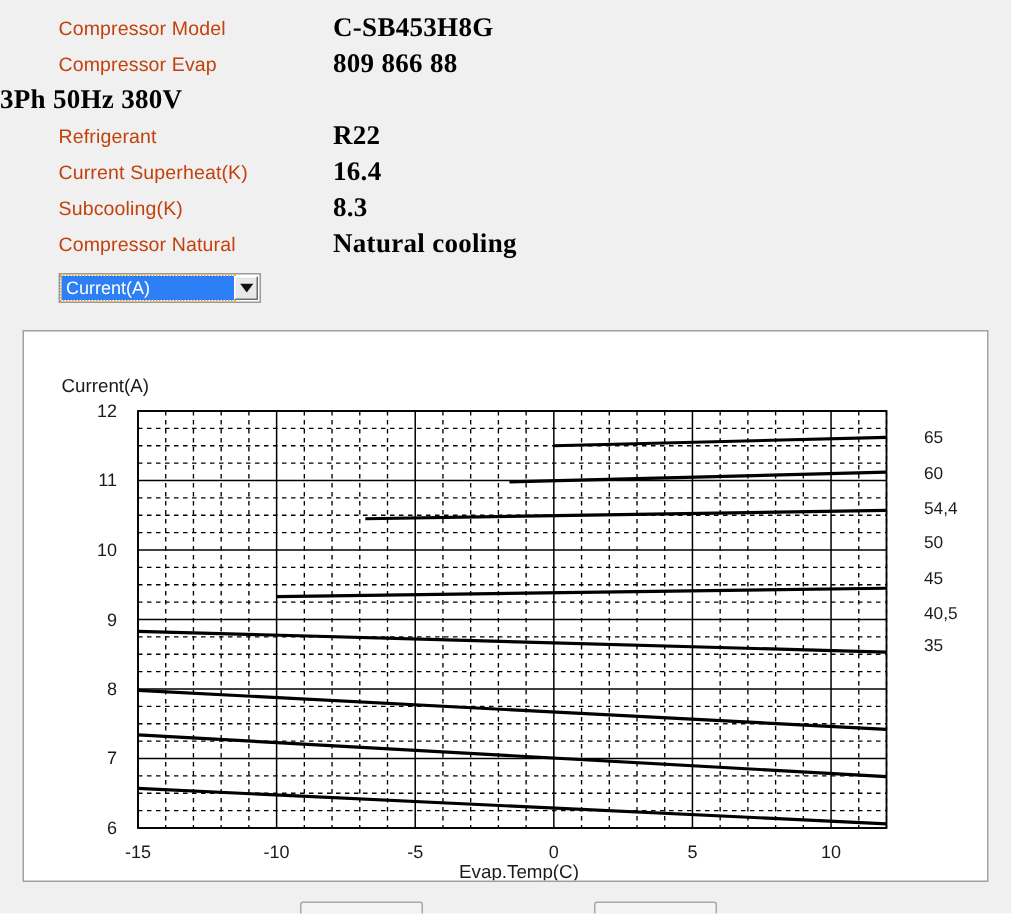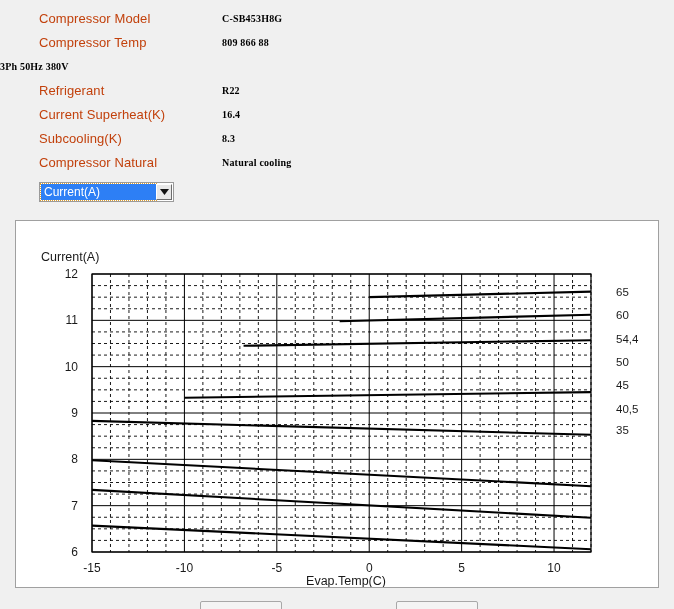--- a/index.html
+++ b/index.html
@@ -24,21 +24,21 @@
     width:222px;
     padding-left:39px;
     box-sizing:border-box;
     font-family:"Liberation Sans", sans-serif;
     font-size:13px;
     color:#c2410c;
     letter-spacing:.1px;
   }
   .spec-value{
     font-family:"Liberation Serif", serif;
-    font-size:10px;
+    font-size:18px;
     font-weight:bold;
     color:#000;
     letter-spacing:.2px;
   }
   
   #metric-select-wrap{
     position:absolute;left:39px;top:182px;
     width:135px;height:20px;
     border:1px solid #9a9a9a;
     background:#fff;
@@ -109,21 +109,21 @@
 </style>
 </head>
 <body>
 
 <div id="spec-table">
     <div class="spec-row">
       <div class="spec-label">Compressor  Model</div>
       <div class="spec-value">C-SB453H8G</div>
     </div>
     <div class="spec-row">
-      <div class="spec-label">Compressor Temp</div>
+      <div class="spec-label">Compressor Evap</div>
       <div class="spec-value">809 866 88</div>
     </div>
     <div class="spec-row">
       <div class="spec-value">3Ph  50Hz  380V</div>
     </div>
     <div class="spec-row">
       <div class="spec-label">Refrigerant</div>
       <div class="spec-value">R22</div>
     </div>
     <div class="spec-row">

